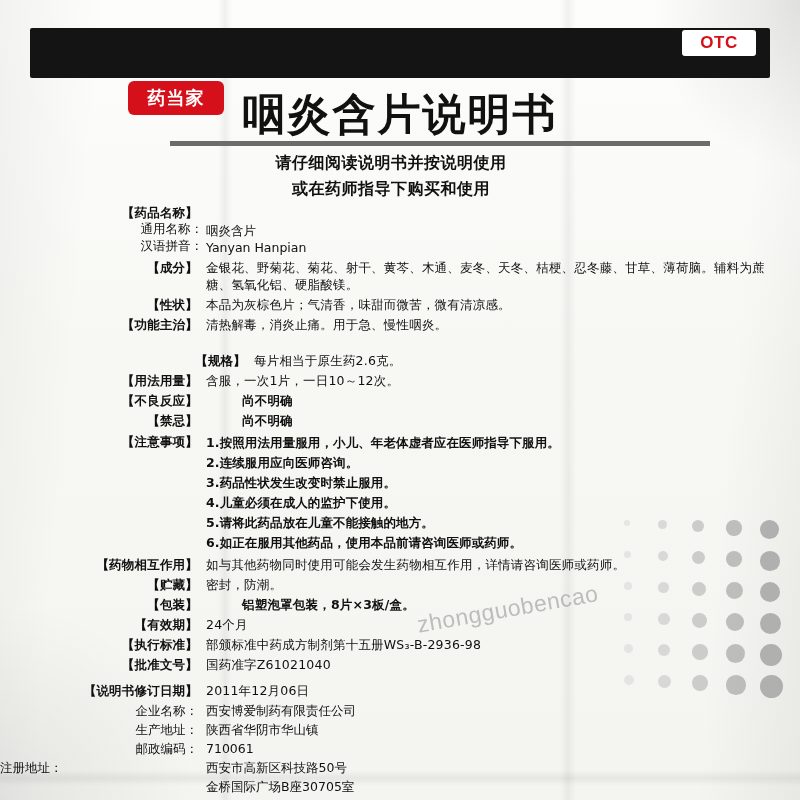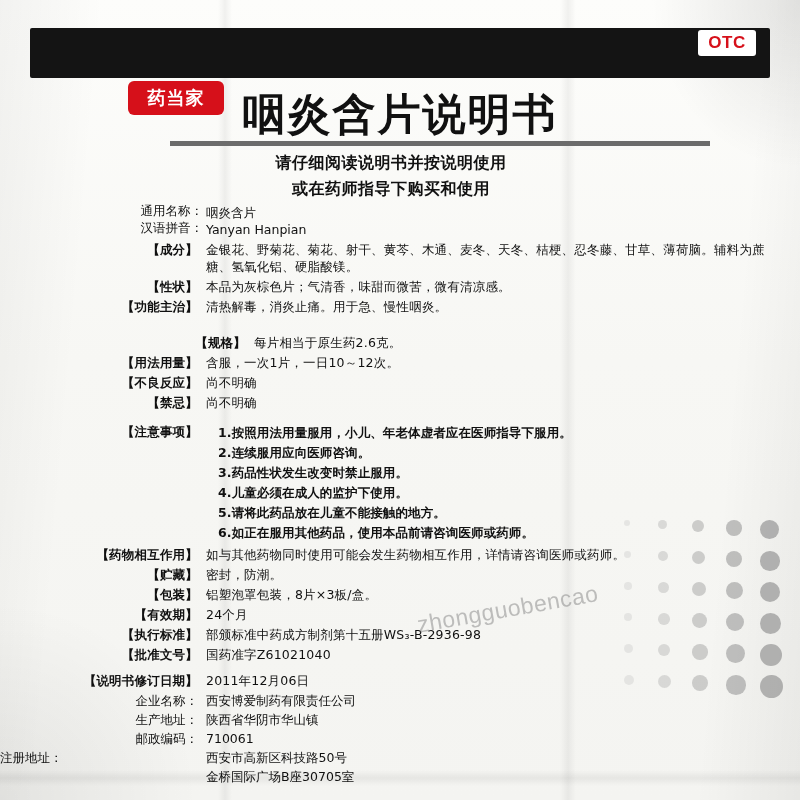--- a/index.html
+++ b/index.html
@@ -66,21 +66,21 @@
   #logo-badge span {
     color: #ffffff;
     font-size: 18px;
     font-weight: bold;
     letter-spacing: 1px;
     font-family: "DejaVu Sans", "Liberation Sans", sans-serif;
   }
   #otc-badge {
     position: absolute;
     right: 44px; top: 30px;
-    width: 58px; height: 26px;
+    width: 74px; height: 26px;
     background: #ffffff;
     border-radius: 3px;
     display: flex; align-items: center; justify-content: center;
   }
   #otc-badge span {
     color: #d6101a;
     font-size: 17px;
     font-weight: bold;
     letter-spacing: 0.5px;
     font-family: "Liberation Sans", sans-serif;
@@ -139,21 +139,21 @@
     box-sizing: border-box;
     font-weight: bold;
     letter-spacing: 0.2px;
     white-space: nowrap;
   }
   .row .val {
     flex: 1;
     padding-right: 26px;
     letter-spacing: 0.2px;
   }
-  .row.bold .val { font-weight: normal; }
+  .row.bold .val { font-weight: bold; margin-left: 36px; }
   .row .val.wrap { line-height: 17px; }
 
   .sub-row {
     display: flex;
     font-size: 12.5px;
     line-height: 17px;
     color: #101010;
   }
   .sub-row .sub-lbl {
     width: 206px; min-width: 206px;
@@ -246,20 +246,24 @@
   <div id="doc-title">咽炎含片说明书</div>
   <div id="title-rule"></div>
 
   <div id="notice-lines">
     <div>请仔细阅读说明书并按说明使用</div>
     <div>或在药师指导下购买和使用</div>
   </div>
 
   <div id="body">
 
+    <div class="row">
+      <div class="lbl">【药品名称】</div>
+      <div class="val"></div>
+    </div>
     <div class="sub-row">
       <div class="sub-lbl">通用名称：</div>
       <div class="sub-val">咽炎含片</div>
     </div>
     <div class="sub-row">
       <div class="sub-lbl">汉语拼音：</div>
       <div class="sub-val">Yanyan Hanpian</div>
     </div>
 
     <div class="row" style="margin-top:3px;">
@@ -290,21 +294,21 @@
     <div class="row bold" style="margin-top:3px;">
       <div class="lbl">【不良反应】</div>
       <div class="val">尚不明确</div>
     </div>
 
     <div class="row bold" style="margin-top:3px;">
       <div class="lbl">【禁忌】</div>
       <div class="val">尚不明确</div>
     </div>
 
-    <div class="row" style="margin-top:12px;gap:12px;">
+    <div class="row" style="margin-top:4px;">
       <div class="lbl">【注意事项】</div>
       <div class="val">
         <ul class="notes">
           <li>1.按照用法用量服用，小儿、年老体虚者应在医师指导下服用。</li>
           <li>2.连续服用应向医师咨询。</li>
           <li>3.药品性状发生改变时禁止服用。</li>
           <li>4.儿童必须在成人的监护下使用。</li>
           <li>5.请将此药品放在儿童不能接触的地方。</li>
           <li>6.如正在服用其他药品，使用本品前请咨询医师或药师。</li>
         </ul>

